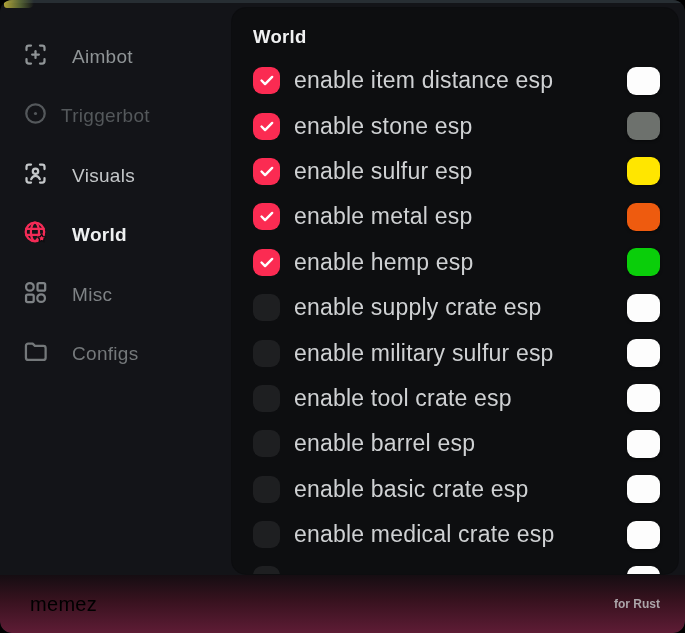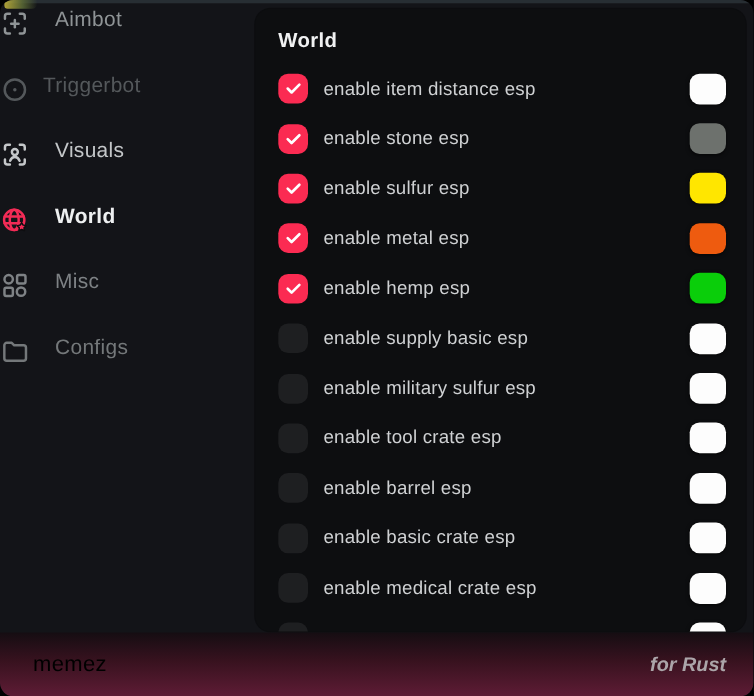--- a/index.html
+++ b/index.html
@@ -4,47 +4,47 @@
 <style>
   html,body{margin:0;padding:0;background:#000;width:685px;height:633px;overflow:hidden;
     font-family:"Liberation Sans",sans-serif;-webkit-font-smoothing:antialiased;}
   .window{position:absolute;inset:0;background:#131418;border-radius:12px;overflow:hidden;}
   .top-line{position:absolute;top:0;left:0;right:0;height:3px;background:#2c3238;opacity:.85;}
   .artifact{position:absolute;top:0;left:4px;width:30px;height:8px;
     background:linear-gradient(90deg,#c9b93c 0%,#5c6b36 55%,rgba(0,0,0,0) 100%);
     border-radius:0 0 5px 3px;opacity:.85;}
   
   .sidebar{position:absolute;left:0;top:8px;width:232px;}
-  .side-item{display:flex;align-items:flex-start;height:59.5px;cursor:pointer;}
+  .side-item{display:flex;align-items:flex-end;height:59.5px;padding-left:22px;cursor:pointer;}
   .side-icon{width:27px;height:27px;flex:none;display:flex;align-items:center;justify-content:center;}
   .side-icon svg{width:27px;height:27px;display:block;}
   .side-label{margin-left:23px;font-size:19px;font-weight:500;letter-spacing:.3px;}
   .side-item.active .side-label{font-weight:600;}
   
   .panel{position:absolute;left:232px;top:8px;width:446px;height:566px;background:#0d0e10;
     border-radius:14px;box-sizing:border-box;padding:14px 18px 0 21px;overflow:hidden;
     box-shadow:0 0 0 1px rgba(0,0,0,.35);}
   .panel-title{margin:4px 0 10px 0;font-size:18.5px;font-weight:600;color:#f0f1f2;letter-spacing:.3px;}
   .rows{display:block;}
   .row{display:flex;align-items:center;height:45.4px;}
   .checkbox{width:27px;height:27px;border-radius:9px;background:#1e1f21;flex:none;
     display:flex;align-items:center;justify-content:center;cursor:pointer;}
   .checkbox svg{width:17px;height:17px;display:none;}
   .checkbox.checked{background:#fb2b52;}
   .checkbox.checked svg{display:block;}
-  .row-label{margin-left:14px;font-size:17px;color:#cfd1d3;letter-spacing:.2px;}
+  .row-label{margin-left:14px;font-size:23px;color:#cfd1d3;letter-spacing:.2px;}
   .swatch{margin-left:auto;width:33px;height:28px;border-radius:9px;flex:none;cursor:pointer;
     box-shadow:0 1px 3px rgba(0,0,0,.5);}
   
   .footer{position:absolute;left:0;right:0;bottom:0;height:58px;
     background:linear-gradient(180deg,#150d12 0%,#38121f 45%,#5e1c35 100%);
     border-radius:0 0 12px 12px;display:flex;align-items:center;justify-content:space-between;
     padding:0 25px 0 30px;box-sizing:border-box;}
   .brand{font-size:20px;font-weight:400;letter-spacing:.3px;}
-  .tagline{font-size:18px;font-weight:600;font-style:italic;color:#aba5a9;text-align:right;}
+  .tagline{font-size:12px;font-weight:600;color:#aba5a9;text-align:right;}
 </style>
 </head>
 <body>
 
 <div class="window">
   <div class="top-line"></div>
   <div class="artifact"></div>
 
   <nav class="sidebar">
   <div class="side-item">
@@ -170,21 +170,21 @@
             </svg>
     </span>
     <span class="row-label">enable hemp esp</span>
     <span class="swatch" style="background: rgb(10, 206, 10);"></span>
   </div>
 
   <div class="row">
     <span class="checkbox">
       
     </span>
-    <span class="row-label">enable supply basic esp</span>
+    <span class="row-label">enable supply crate esp</span>
     <span class="swatch" style="background: rgb(253, 253, 253);"></span>
   </div>
 
   <div class="row">
     <span class="checkbox">
       
     </span>
     <span class="row-label">enable military sulfur esp</span>
     <span class="swatch" style="background: rgb(253, 253, 253);"></span>
   </div>

